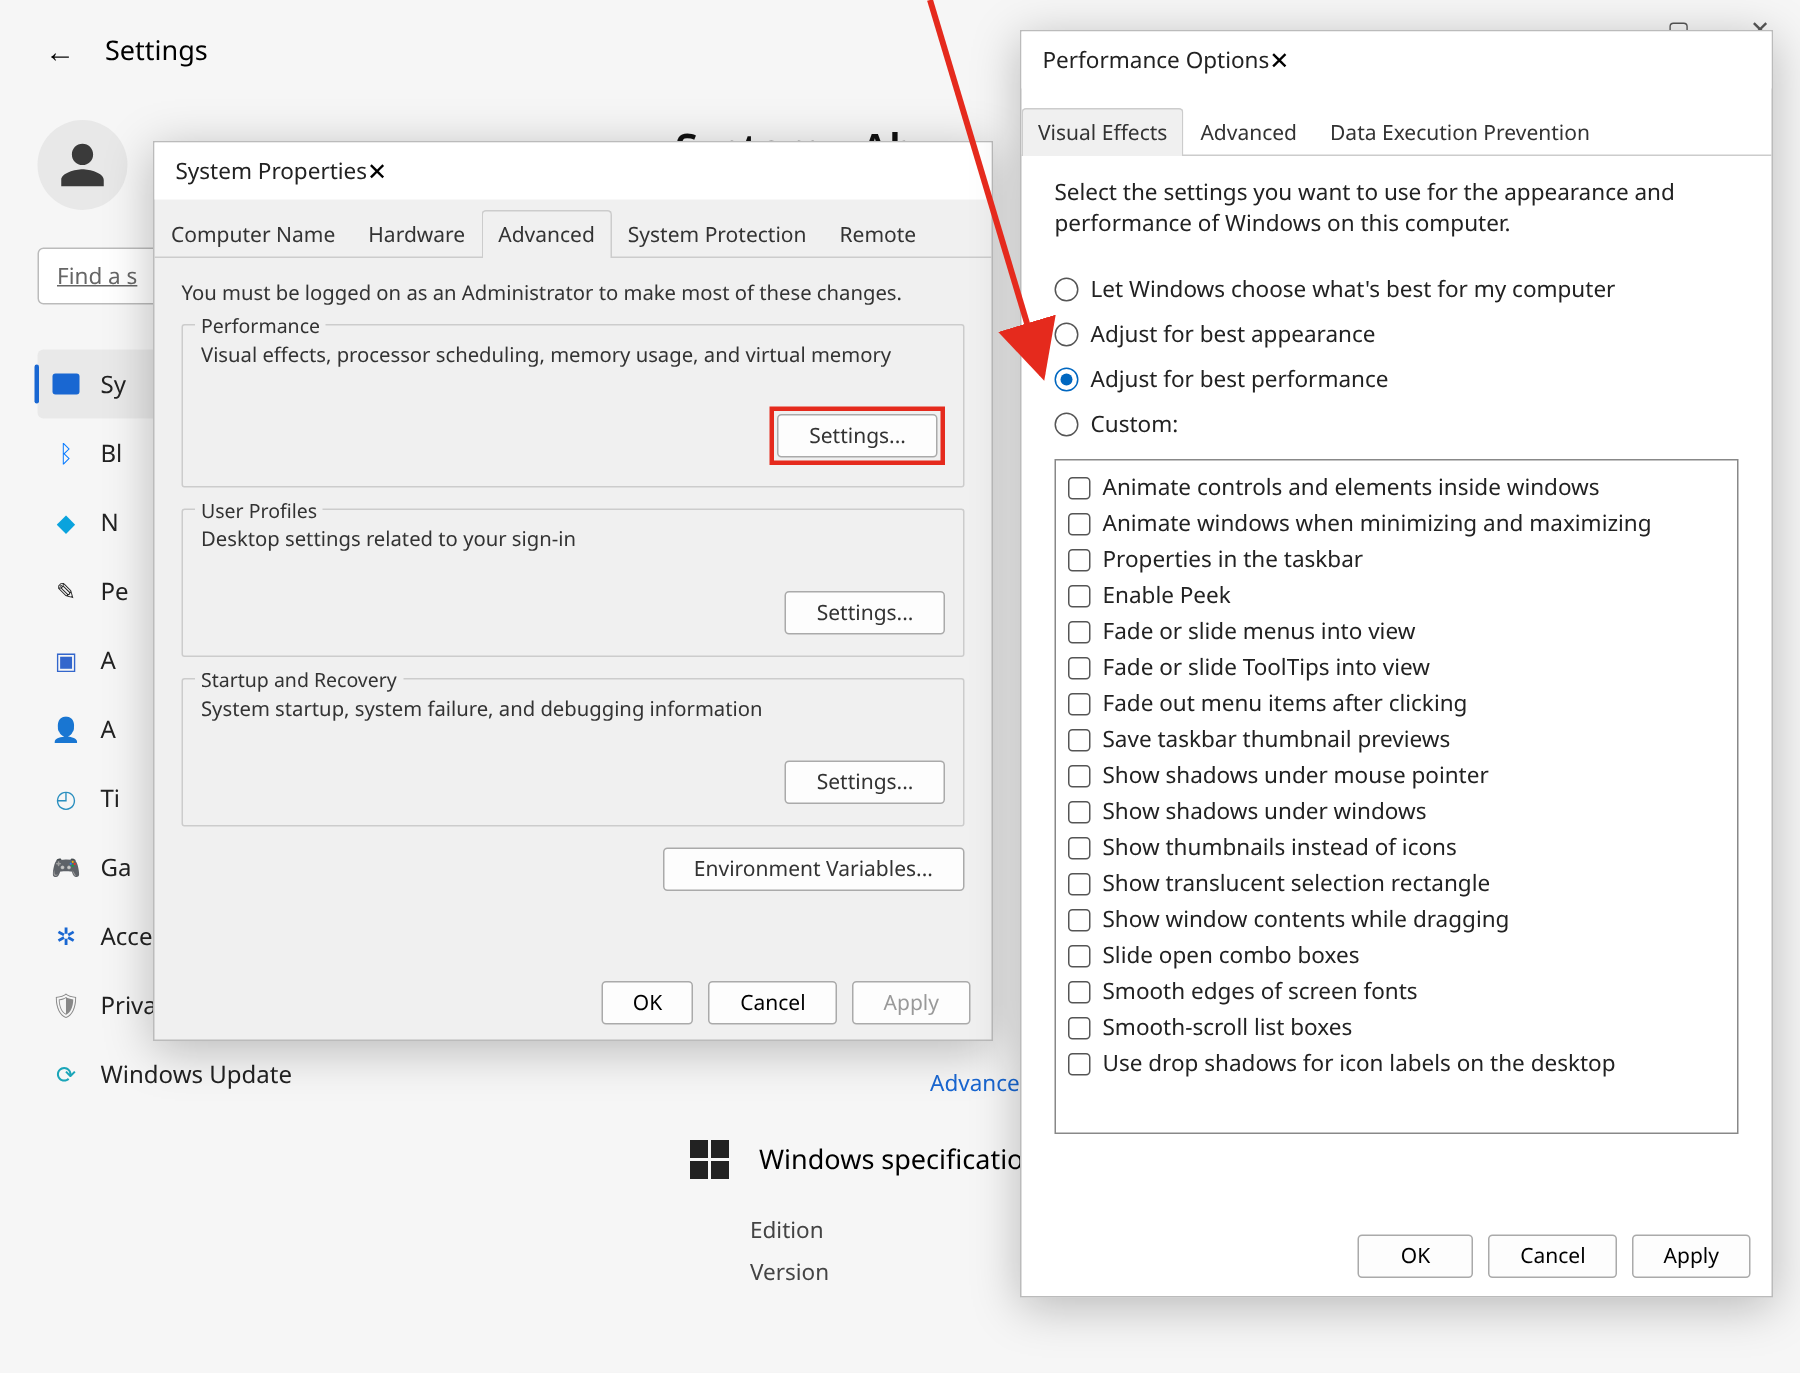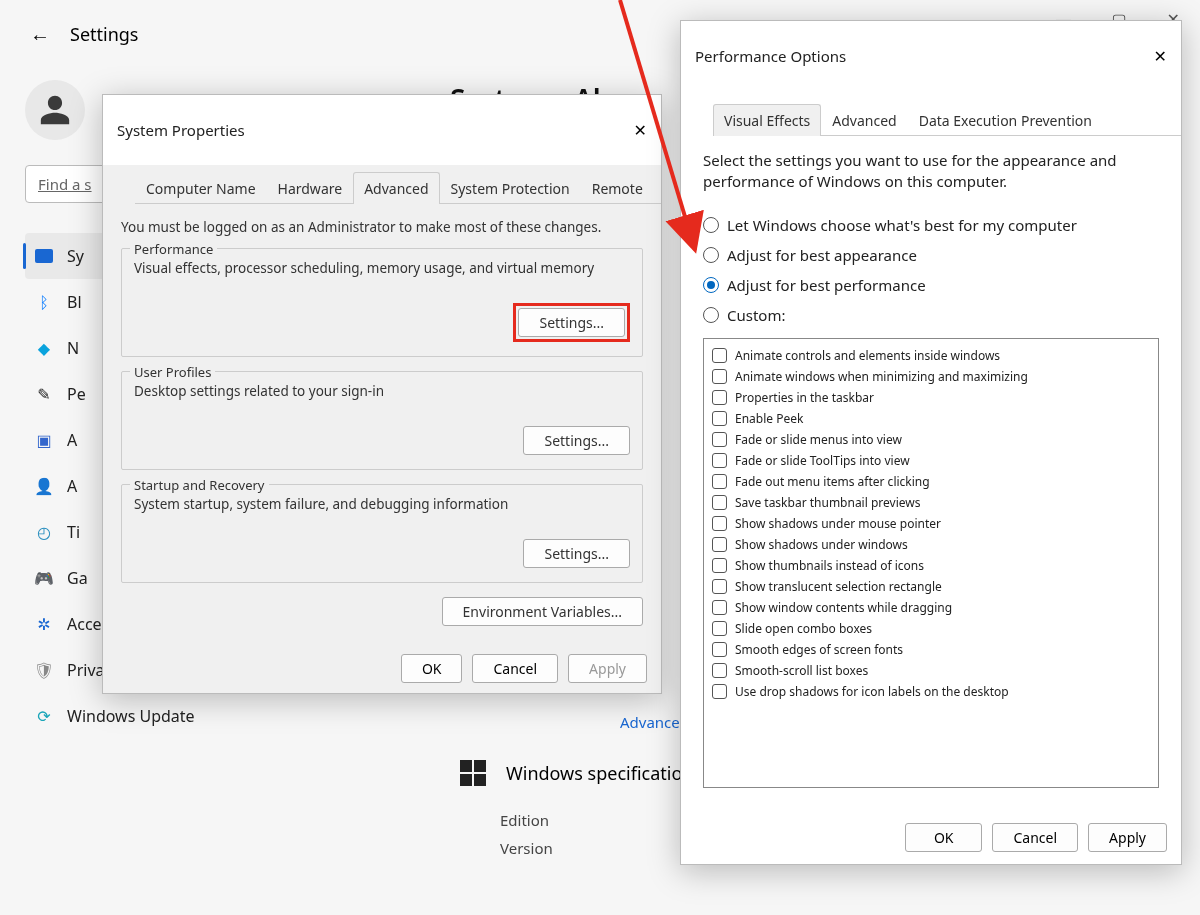--- a/index.html
+++ b/index.html
@@ -27,24 +27,24 @@
 .spec-header { display: flex; align-items: center; gap: 20px; font-size: 18px; margin-bottom: 20px; }
 .spec-icon { display: grid; grid-template-columns: 12px 12px; grid-template-rows: 12px 12px; gap: 2px; }
 .spec-icon div { background: #222; }
 .spec-row { display: flex; gap: 80px; font-size: 15px; color: #444; padding: 4px 0; }
 .spec-row .label { width: 100px; }
 .adv-link { position: absolute; left: 620px; top: 712px; color: #1967d2; font-size: 15px; }
 
 
 .dialog { position: absolute; background: #f8f8f8; border: 1px solid #bbb; box-shadow: 0 6px 30px rgba(0,0,0,0.25); }
 .dlg-sysprop { left: 102px; top: 94px; width: 560px; height: 600px; background: #f0f0f0; }
-.dlg-titlebar { display: flex; align-items: center; justify-content: space-between; padding: 24px 14px; background: #fff; }
+.dlg-titlebar { display: flex; align-items: center; justify-content: flex-start; padding: 8px 14px; background: #fff; }
 .dlg-title { font-size: 15px; color: #222; }
 .dlg-close { font-size: 16px; cursor: pointer; }
-.dlg-tabs { display: flex; border-bottom: 1px solid #ccc; padding: 6px 0 0; gap: 0; margin-left: 32px; }
+.dlg-tabs { display: flex; border-bottom: 1px solid #ccc; padding: 6px 0 0; gap: 0; }
 .dlg-tab { padding: 6px 10px; font-size: 14px; color: #333; cursor: pointer; border: 1px solid transparent; border-bottom: none; position: relative; top: 1px; background: transparent; }
 .dlg-tab.active { background: #f0f0f0; border-color: #ccc; border-radius: 3px 3px 0 0; }
 .dlg-body { padding: 14px 18px; font-size: 13.5px; color: #333; }
 .admin-note { margin-bottom: 12px; }
 .fieldset { border: 1px solid #ccc; border-radius: 2px; padding: 10px 12px 14px; margin-bottom: 14px; position: relative; }
 .fieldset .legend { position: absolute; top: -9px; left: 8px; background: #f0f0f0; padding: 0 4px; font-size: 13px; }
 .fieldset .desc { font-size: 13.5px; color: #333; margin-bottom: 26px; }
 .fieldset .btn-row { text-align: right; }
 .btn { display: inline-block; border: 1px solid #aaa; background: #fdfdfd; padding: 4px 20px; font-size: 14px; border-radius: 3px; cursor: pointer; text-align: center; }
 .btn.disabled { color: #999; }
@@ -55,21 +55,21 @@
 .dlg-perf { left: 680px; top: 20px; width: 502px; height: 845px; background: #fff; }
 .dlg-perf .dlg-tabs { padding-top: 12px; }
 .dlg-perf .dlg-tab { font-size: 14px; padding: 6px 10px; }
 .perf-body { padding: 14px 22px; font-size: 15px; color: #222; }
 .perf-intro { margin-bottom: 18px; line-height: 1.4; }
 .radio-row { display: flex; align-items: center; gap: 8px; padding: 5px 0; cursor: pointer; }
 .radio { width: 16px; height: 16px; border: 1.5px solid #555; border-radius: 50%; display: inline-flex; align-items: center; justify-content: center; }
 .radio.sel { border-color: #0067c0; }
 .radio.sel::after { content: ""; width: 8px; height: 8px; background: #0067c0; border-radius: 50%; }
 .checklist { border: 1px solid #888; margin-top: 8px; padding: 6px 4px; height: 450px; overflow-y: auto; }
-.check-row { display: flex; align-items: center; gap: 8px; padding: 2px 4px; font-size: 12px; cursor: pointer; }
+.check-row { display: flex; align-items: center; gap: 8px; padding: 2px 4px; font-size: 15px; cursor: pointer; }
 .checkbox { width: 15px; height: 15px; border: 1.5px solid #555; border-radius: 3px; flex-shrink: 0; }
 .dlg-perf .dlg-footer { bottom: 12px; }
 
 
 .arrow { position: absolute; z-index: 50; top: 0; left: 500px; pointer-events: none; }
 
 .win-controls { position: absolute; top: 8px; right: 20px; display: flex; gap: 40px; font-size: 16px; color: #555; }
 </style>
 </head>
 <body>

